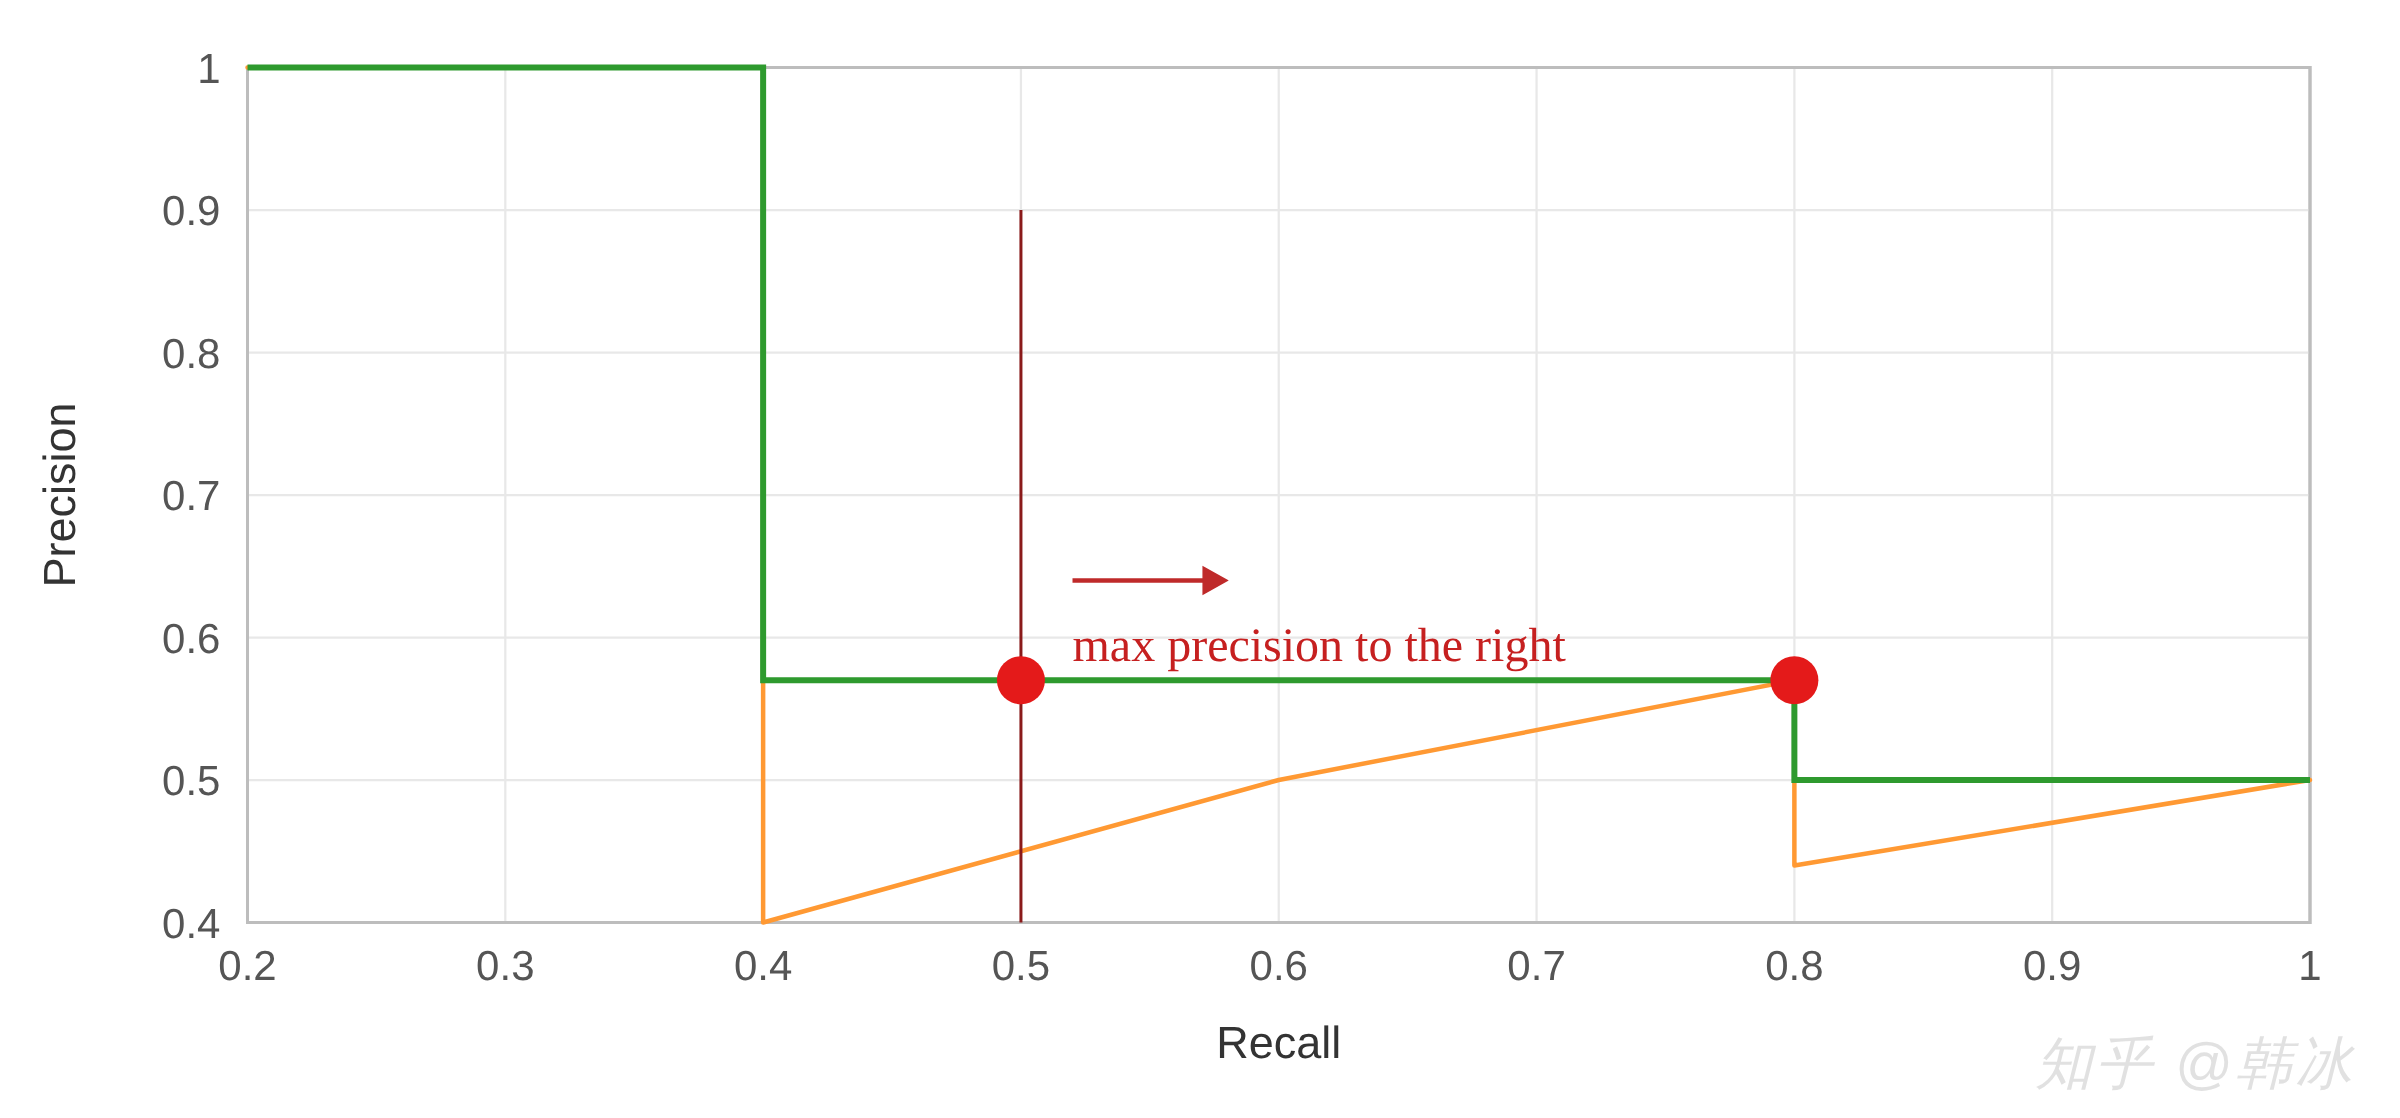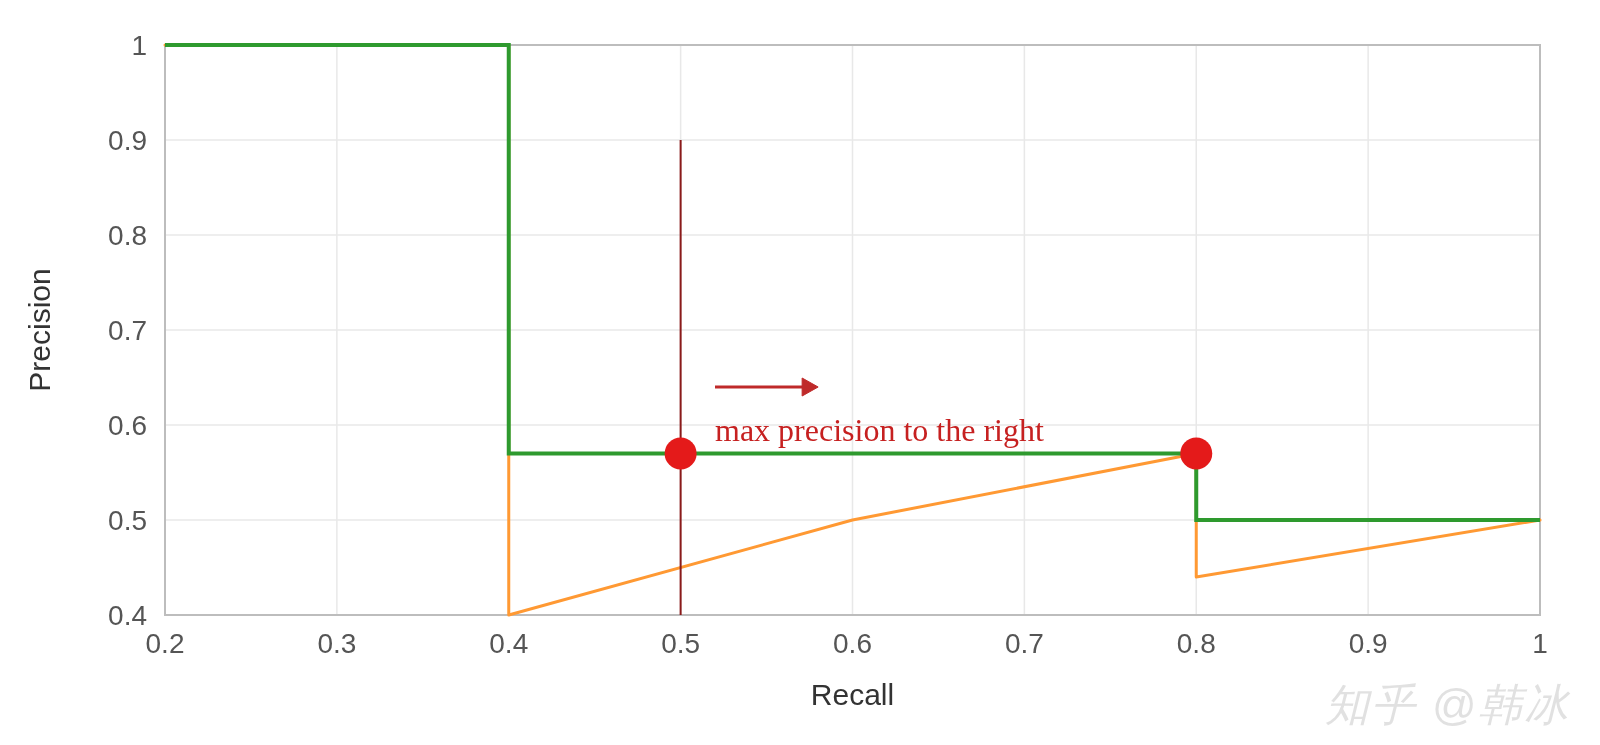--- a/index.html
+++ b/index.html
@@ -76,21 +76,21 @@
     font-family: Georgia, 'Times New Roman', serif;
   }
   .marker {
     fill: #e41a1a;
     stroke: none;
   }
   .watermark {
     position: absolute;
     right: 30px;
     bottom: 10px;
-    font-size: 44px;
+    font-size: 38px;
     color: rgba(120,120,120,0.22);
     font-style: italic;
     letter-spacing: 2px;
     font-family: "Microsoft YaHei", Arial, sans-serif;
     pointer-events: none;
     user-select: none;
   }
 </style>
 </head>
 <body>

